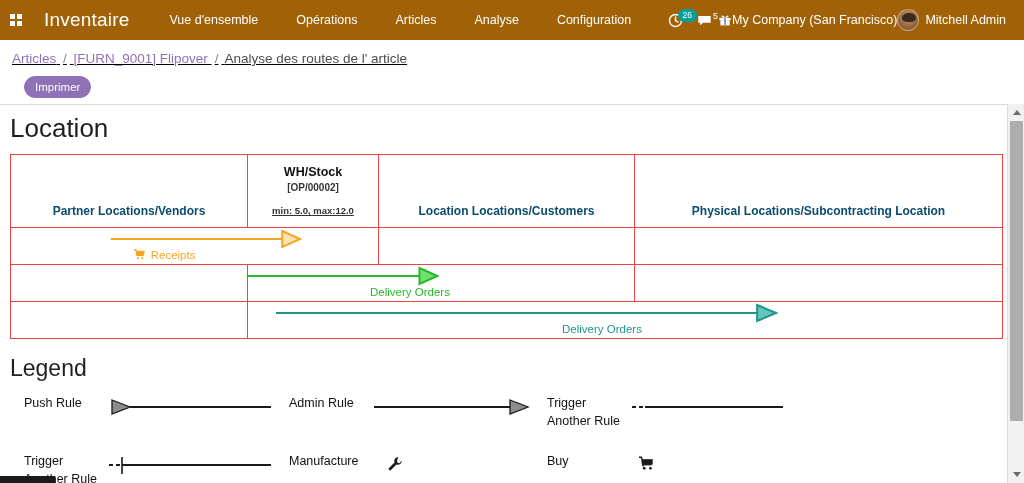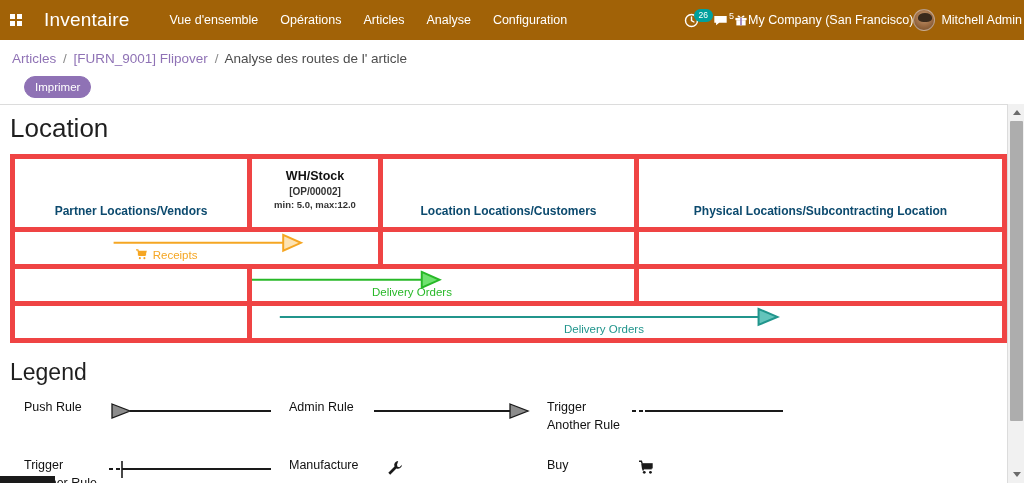--- a/index.html
+++ b/index.html
@@ -38,34 +38,34 @@
     font-size: 19px;
     margin-left: 16px;
     letter-spacing: .2px;
     white-space: nowrap;
     cursor: pointer;
   }
   .nav-links {
     display: flex;
     align-items: center;
     margin-left: 40px;
-    gap: 22px;
+    gap: 38px;
   }
   .nav-links a {
     color: #ffffff;
     font-size: 12.5px;
     text-decoration: none;
     white-space: nowrap;
     cursor: pointer;
   }
   .nav-right {
     margin-left: auto;
     display: flex;
     align-items: center;
-    padding-right: 2px;
+    padding-right: 18px;
   }
   .nav-ic {
     position: relative;
     display: flex;
     align-items: center;
     cursor: pointer;
     color: #fff;
   }
   .badge-pill {
     background: #00a09d;
@@ -96,20 +96,21 @@
     position: absolute; left: 4px; top: 3px;
     width: 14px; height: 9px; border-radius: 50% 50% 40% 40%;
     background: #3a2a1c;
   }
   .user-name { font-size: 12.5px; white-space: nowrap; }
 
   
   .crumb-bar {
     padding: 10px 0 0 12px;
     background: #fff;
+    text-decoration: underline;
   }
   .crumb { font-size: 13.5px; line-height: 1.3; }
   .crumb a { color: #8f72b5; text-decoration: none; cursor: pointer; }
   .crumb .sep { color: #8a8a8a; margin: 0 3px; }
   .crumb .cur { color: #4c4c4c; }
   .btn-print {
     margin: 8px 0 0 12px;
     background: #8f72b5;
     color: #fff;
     border: 1px solid #8f72b5;
@@ -139,39 +140,39 @@
   }
 
   
   .routes {
     width: 992px;
     margin-left: 10px;
     border-collapse: collapse;
     table-layout: fixed;
   }
   .routes td, .routes th {
-    border: 5px solid #ef4444;
+    border: 1px solid #ef4444;
     padding: 0;
     vertical-align: bottom;
   }
   .routes thead th {
     height: 73px;
     text-align: center;
     vertical-align: bottom;
     padding-bottom: 9px;
   }
   .col-h-name {
     font-size: 12px;
     font-weight: bold;
     color: #0c4a6e;
   }
   .stock-head { vertical-align: top !important; padding-top: 10px !important; text-align: center; }
   .stock-title { font-size: 12.5px; font-weight: bold; color: #111; }
   .stock-op { font-size: 10px; color: #333; margin-top: 3px; }
-  .stock-mm { font-size: 9.5px; color: #333; margin-top: 2px; }
+  .stock-mm { font-size: 9.5px; color: #333; margin-top: 12px; text-decoration: underline; }
 
   .routes tbody td { height: 37px; position: relative; }
 
   
   .arrow-cell { position: relative; overflow: visible; }
   .arrow-wrap {
     position: absolute;
     left: 0; top: 0; right: 0; bottom: 0;
     pointer-events: none;
   }

